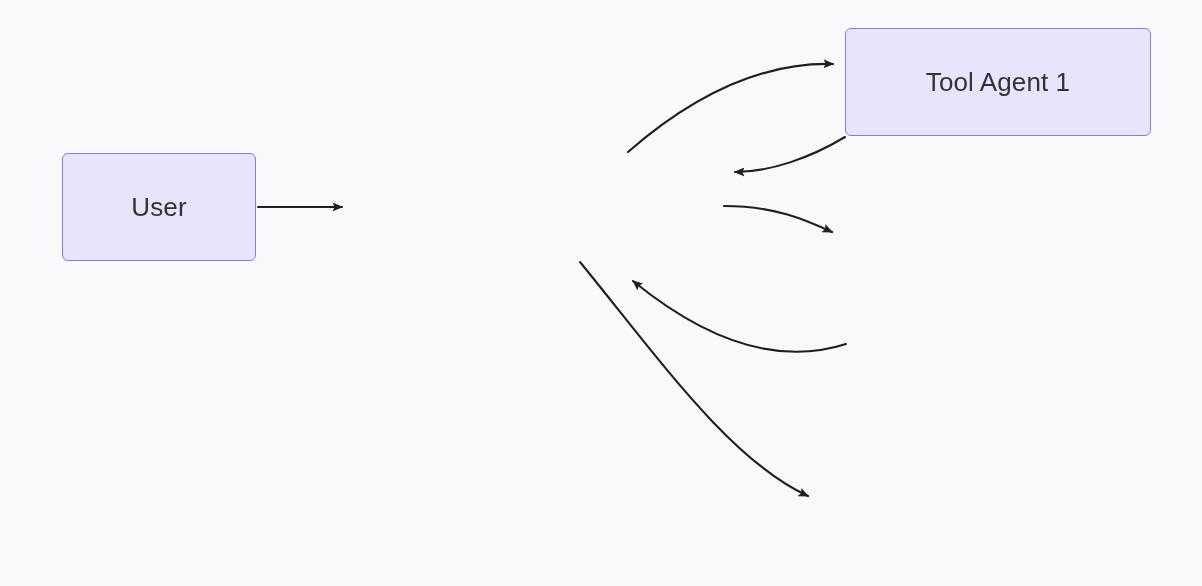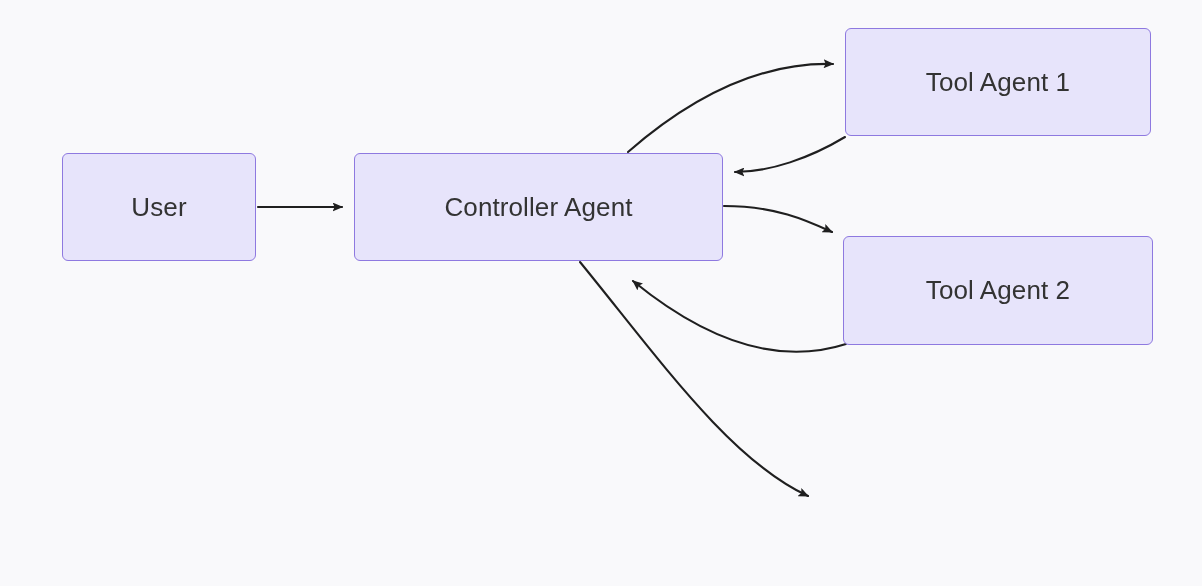--- a/index.html
+++ b/index.html
@@ -76,26 +76,20 @@
 
     <path class="edge-path" marker-end="url(#arrowhead)" d="M 846 344 C 790 362 720 352 633 281" style="stroke: rgb(31, 31, 31);"></path>
 
     <path class="edge-path" marker-end="url(#arrowhead)" d="M 580 262 C 660 360 730 460 808 496" style="stroke: rgb(31, 31, 31);"></path>
   </svg>
 
   <div class="node" style="left: 62px; top: 153px; width: 194px; height: 108px; background: rgb(231, 228, 251); border-color: rgb(142, 121, 224);">
     <span class="node-label" style="color: rgb(51, 51, 51);">User</span>
   </div>
 
-  <div class="node" style="left: 354px; top: 153px; width: 369px; height: 108px; background: rgb(231, 228, 251); border-color: rgb(142, 121, 224);">
-    <span class="node-label" style="color: rgb(51, 51, 51);">Controller Agent</span>
-  </div>
 
   <div class="node" style="left: 845px; top: 28px; width: 306px; height: 108px; background: rgb(231, 228, 251); border-color: rgb(142, 121, 224);">
     <span class="node-label" style="color: rgb(51, 51, 51);">Tool Agent 1</span>
   </div>
 
-  <div class="node" style="left: 843px; top: 236px; width: 310px; height: 109px; background: rgb(231, 228, 251); border-color: rgb(142, 121, 224);">
-    <span class="node-label" style="color: rgb(51, 51, 51);">Tool Agent 2</span>
-  </div>
 
 
 </div>
 
 </body></html>

